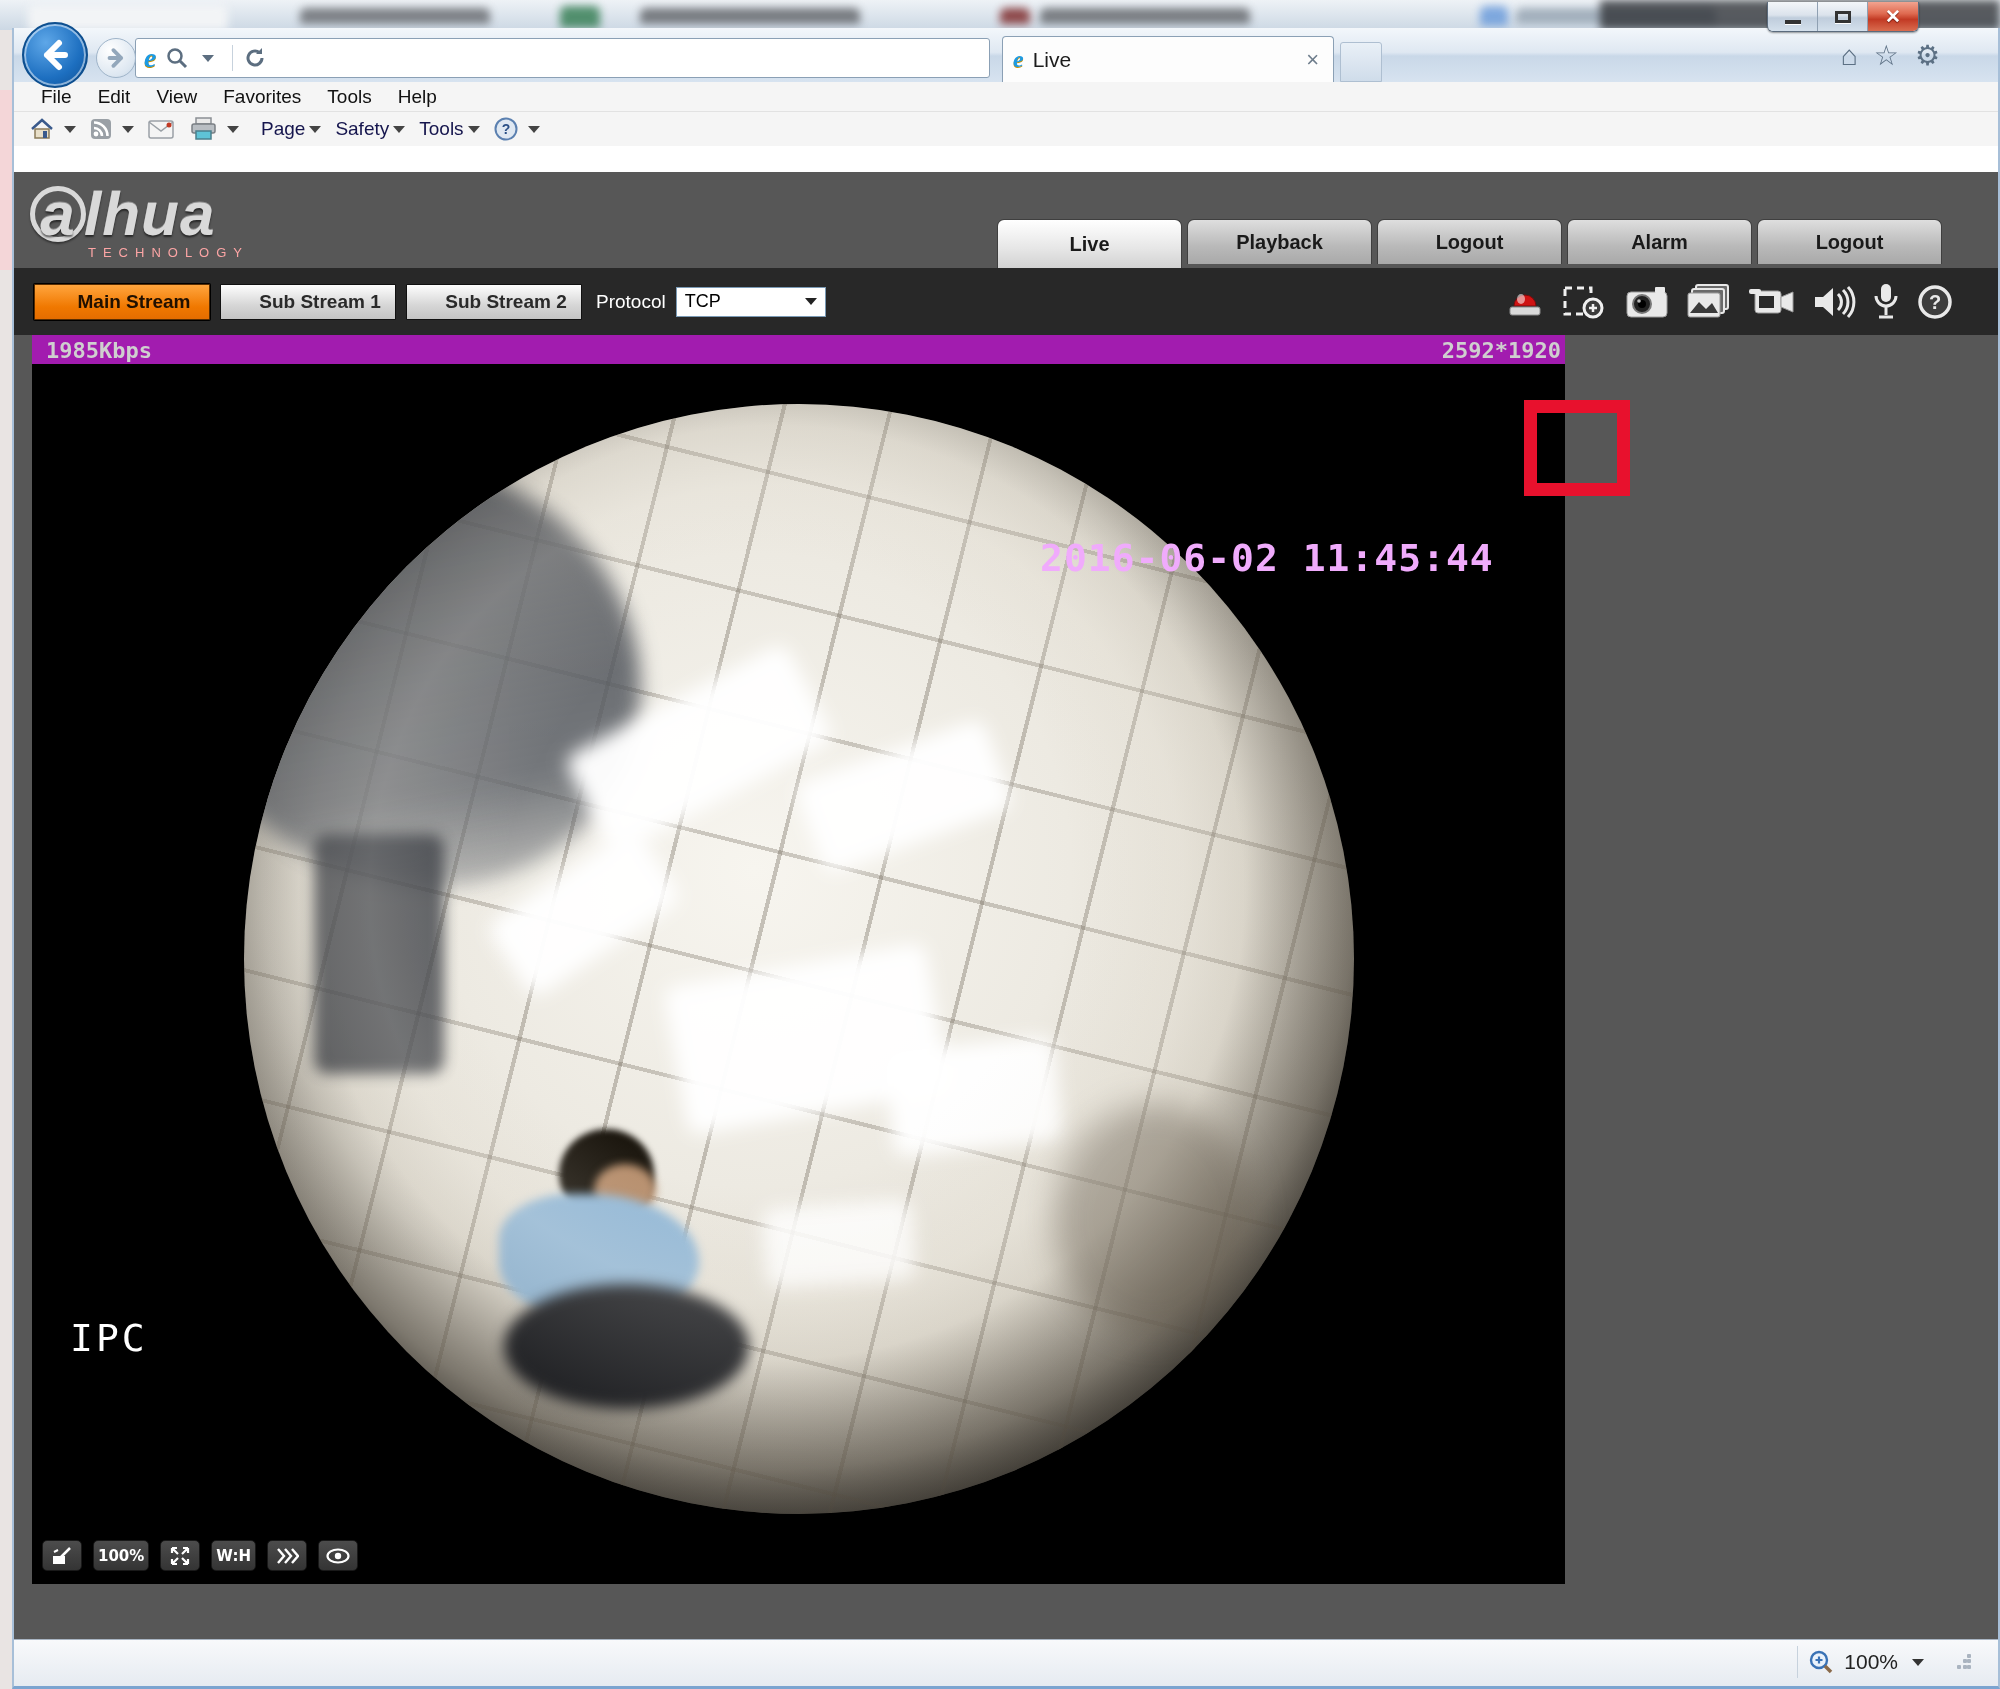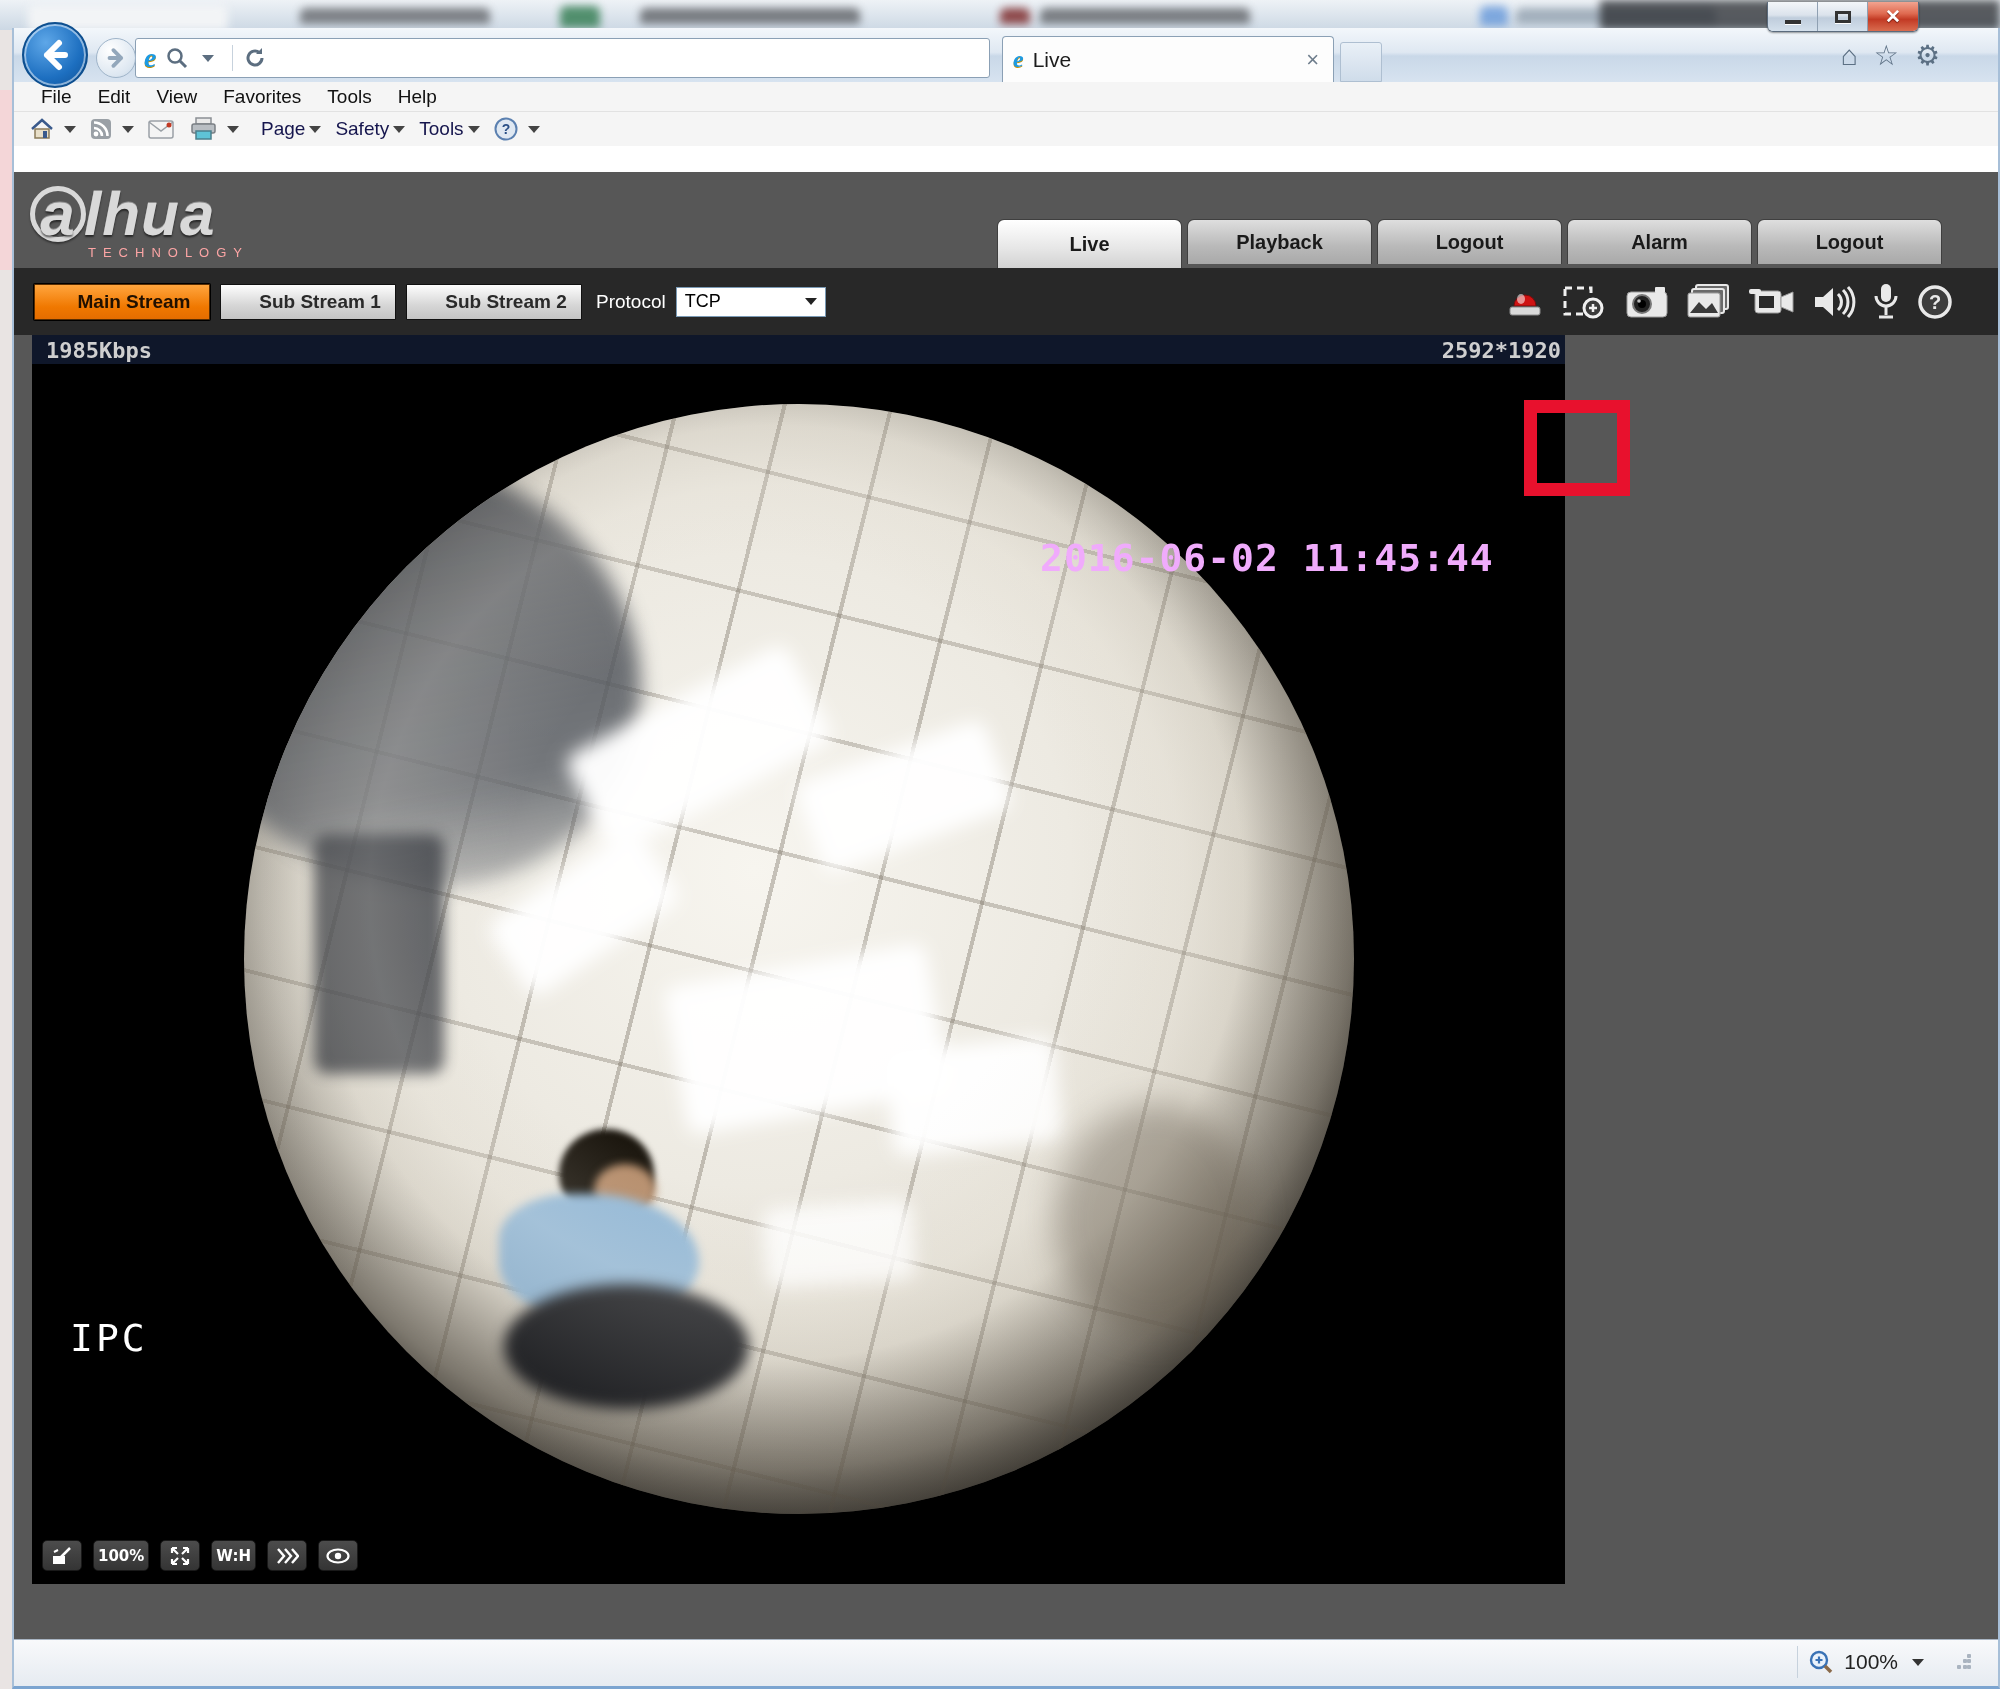--- a/index.html
+++ b/index.html
@@ -116,21 +116,21 @@
     border-right:6px solid transparent; border-top:7px solid #222; }
 
   .live-icons { position:absolute; right:44px; top:14px; display:flex; align-items:center; gap:17px; }
   .live-icons svg { display:block; }
 
   .redbox { position:absolute; left:1510px; top:228px; width:106px; height:96px;
     border:13px solid #e8112d; z-index:30; pointer-events:none; }
 
   
   .video-wrap { position:absolute; left:18px; top:163px; width:1533px; }
-  .kbpsrow { height:29px; background:#0f172a; position:relative; }
+  .kbpsrow { height:29px; background:#a21caf; position:relative; }
   .kbps { position:absolute; left:14px; top:3px; font:bold 22px "DejaVu Sans Mono", monospace; color:#cfcfcf; }
   .resol { position:absolute; right:4px; top:3px; font:bold 22px "DejaVu Sans Mono", monospace; color:#cfcfcf; }
   .video { position:relative; width:1533px; height:1220px; background:#000; overflow:hidden; }
 
   .fisheye { position:absolute; left:212px; top:40px; width:1110px; height:1110px; border-radius:50%; overflow:hidden;
     background:
       radial-gradient(circle at 48% 44%, rgba(0,0,0,0) 0 55%, rgba(0,0,0,.45) 74%, rgba(0,0,0,.9) 90%, #000 100%),
       radial-gradient(circle at 46% 42%, #f7f5ef 0%, #edeae2 36%, #ded9cd 56%, #a89f8f 74%, #4a443a 88%, #0d0c0a 100%); }
   .grid { position:absolute; inset:-15%;
     background:repeating-linear-gradient(104deg, rgba(105,96,82,0) 0 100px, rgba(105,96,82,.35) 100px 104px); }

